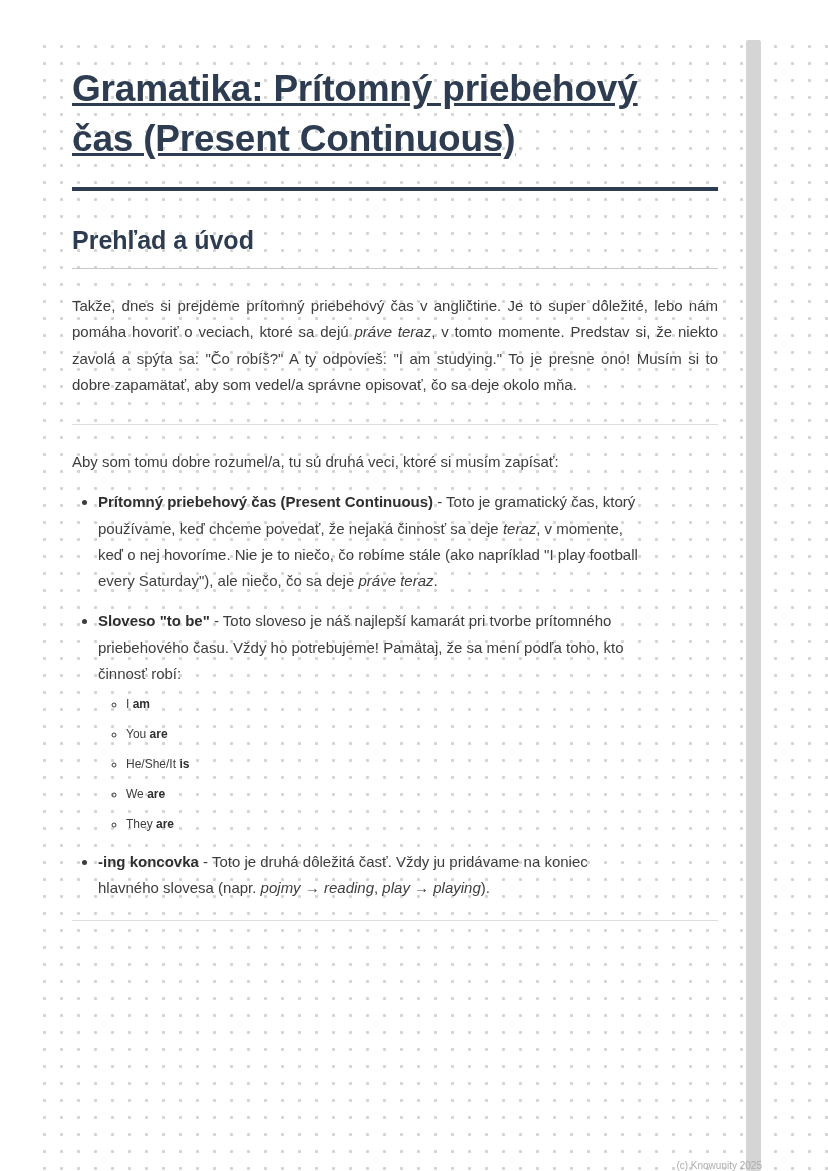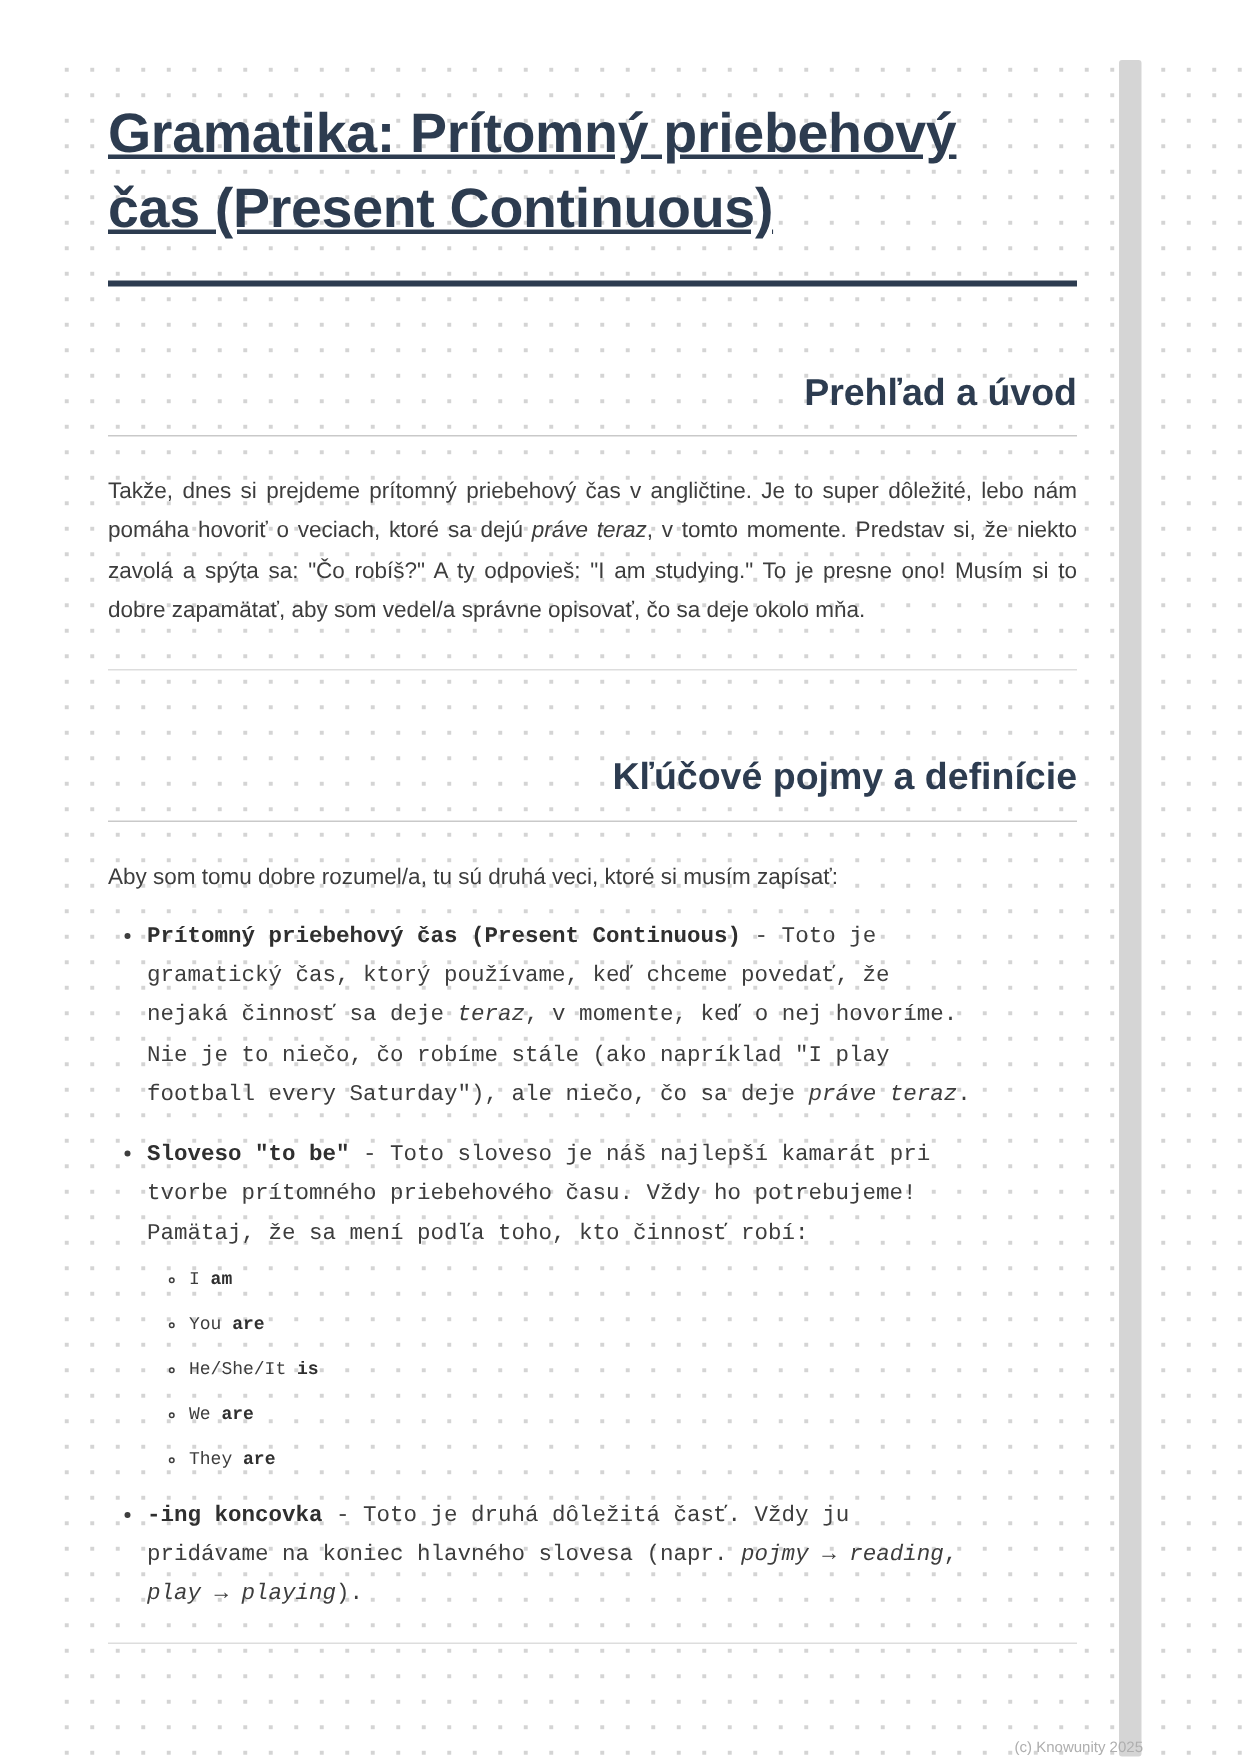--- a/index.html
+++ b/index.html
@@ -46,24 +46,23 @@
     height: 4px;
     background: #2d3c50;
     margin-top: 22px;
     width: 100%;
   }
   h2.section-heading {
     font-size: 25px;
     line-height: 1.3;
     font-weight: 700;
     color: #2d3c50;
-    margin-top: 55px;
+    margin-top: 33px;
     padding-bottom: 12px;
     border-bottom: 1px solid #c9c9c9;
-    text-align: right;
   }
   p.body-text {
     font-size: 15px;
     line-height: 1.75;
     margin-top: 24px;
     color: #3d3d3d;
   }
   p.justify { text-align: justify; }
   hr.divider {
     border: none;
@@ -73,21 +72,20 @@
   hr.bottom { margin-top: 18px; }
   ul.bullet-list {
     margin-top: 14px;
     padding-left: 26px;
     list-style: disc;
   }
   li.bullet-item {
     font-size: 15px;
     line-height: 1.75;
     max-width: 552px;
-    font-family: Liberation Mono, monospace;
   }
   li.bullet-item + li.bullet-item { margin-top: 14px; }
   ul.sub-list {
     margin-top: 7px;
     padding-left: 28px;
     list-style: circle;
   }
   li.sub-item {
     font-size: 12px;
     line-height: 1.75;
@@ -116,21 +114,20 @@
   <div class="title-rule"></div>
 
   <section>
     <h2 class="section-heading">Prehľad a úvod</h2>
     <p class="body-text justify"><span>Takže, dnes si prejdeme prítomný priebehový čas v angličtine. Je to super dôležité, lebo nám pomáha hovoriť o veciach, ktoré sa dejú </span><span class="i">práve teraz</span><span>, v tomto momente. Predstav si, že niekto zavolá a spýta sa: "Čo robíš?" A ty odpovieš: "I am studying." To je presne ono! Musím si to dobre zapamätať, aby som vedel/a správne opisovať, čo sa deje okolo mňa.</span></p>
   </section>
 
   <hr class="divider">
 
   <section>
-    <h2 class="section-heading">Kľúčové pojmy a definície</h2>
     <p class="body-text">Aby som tomu dobre rozumel/a, tu sú druhá veci, ktoré si musím zapísať:</p>
 
     <ul class="bullet-list">
       <li class="bullet-item">
         <span><span class="b">Prítomný priebehový čas (Present Continuous)</span><span> - Toto je gramatický čas, ktorý používame, keď chceme povedať, že nejaká činnosť sa deje </span><span class="i">teraz</span><span>, v momente, keď o nej hovoríme. Nie je to niečo, čo robíme stále (ako napríklad "I play football every Saturday"), ale niečo, čo sa deje </span><span class="i">práve teraz</span><span>.</span></span>
       </li>
 
       <li class="bullet-item">
         <span><span class="b">Sloveso "to be"</span><span> - Toto sloveso je náš najlepší kamarát pri tvorbe prítomného priebehového času. Vždy ho potrebujeme! Pamätaj, že sa mení podľa toho, kto činnosť robí:</span></span>
         <ul class="sub-list">

